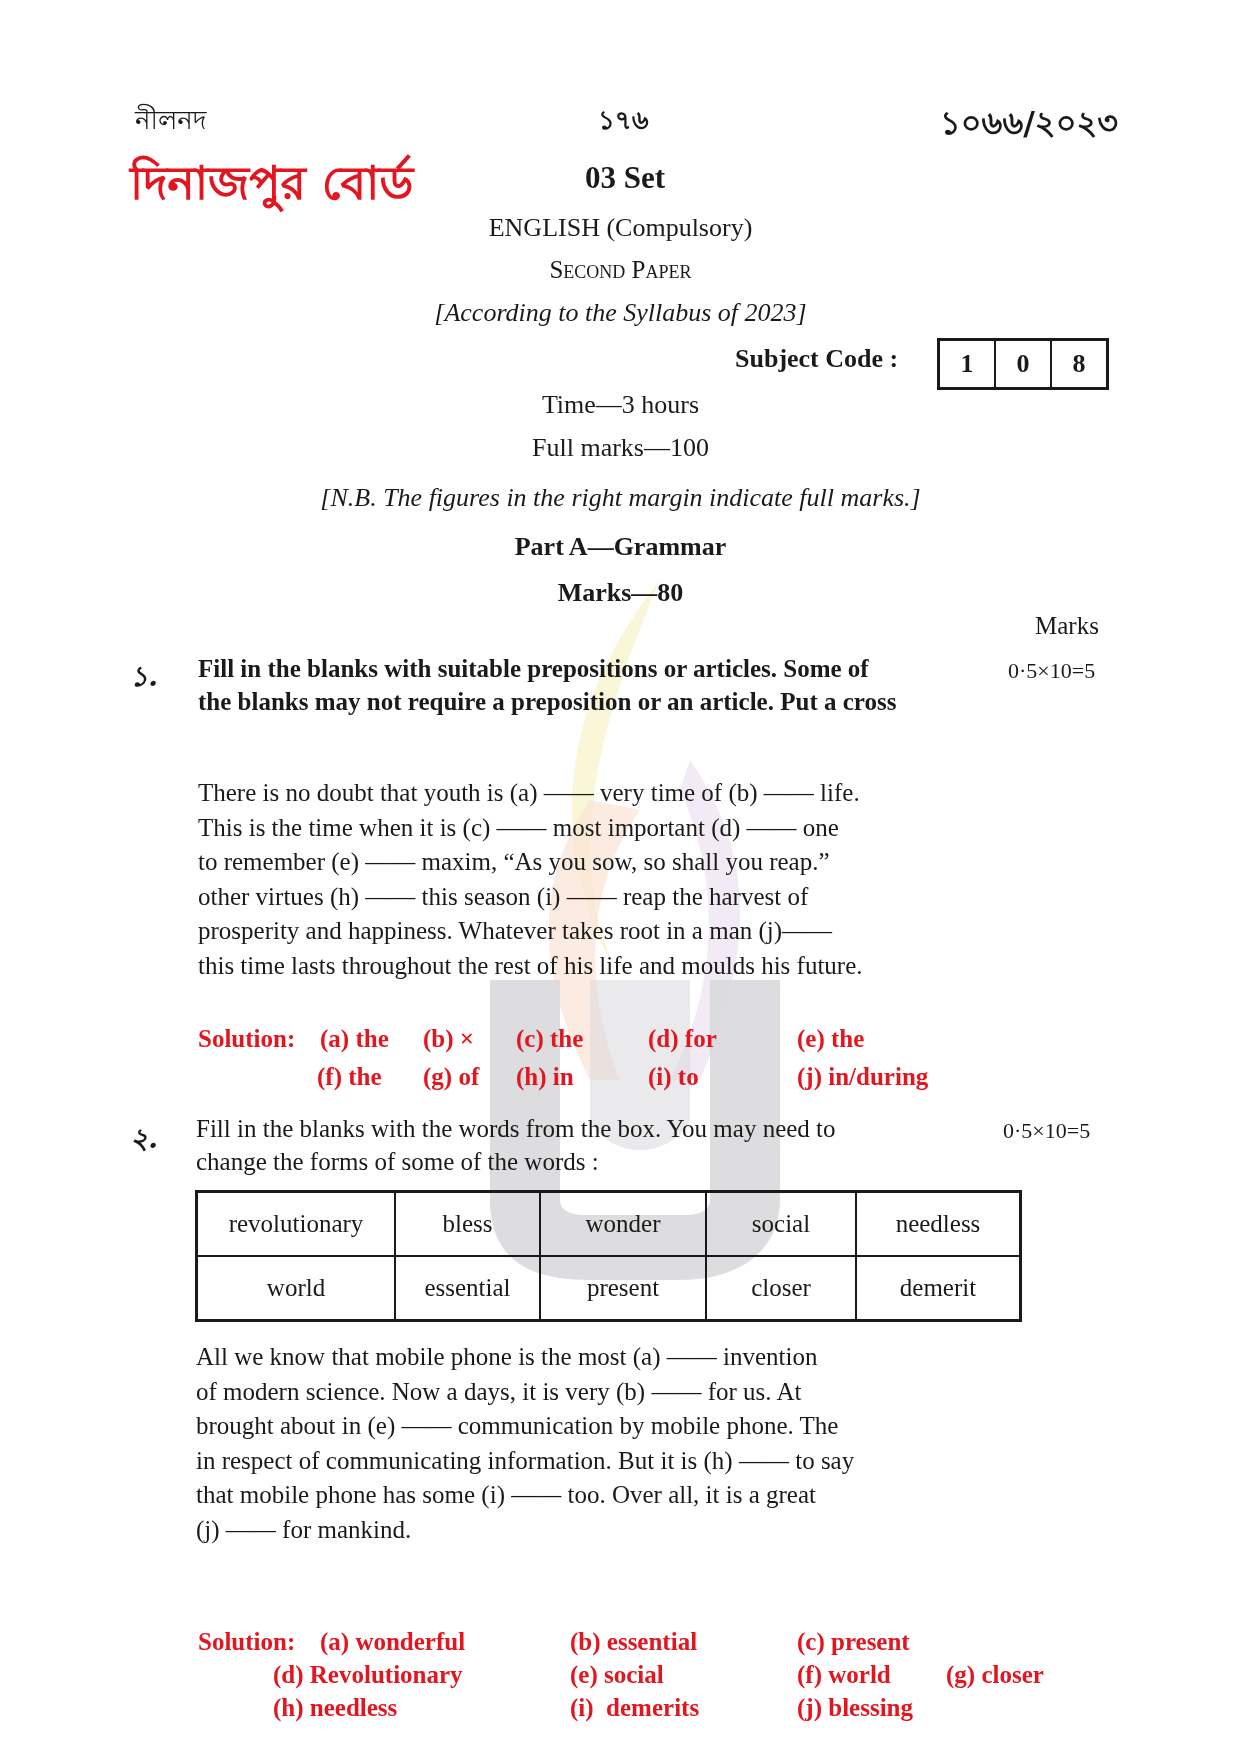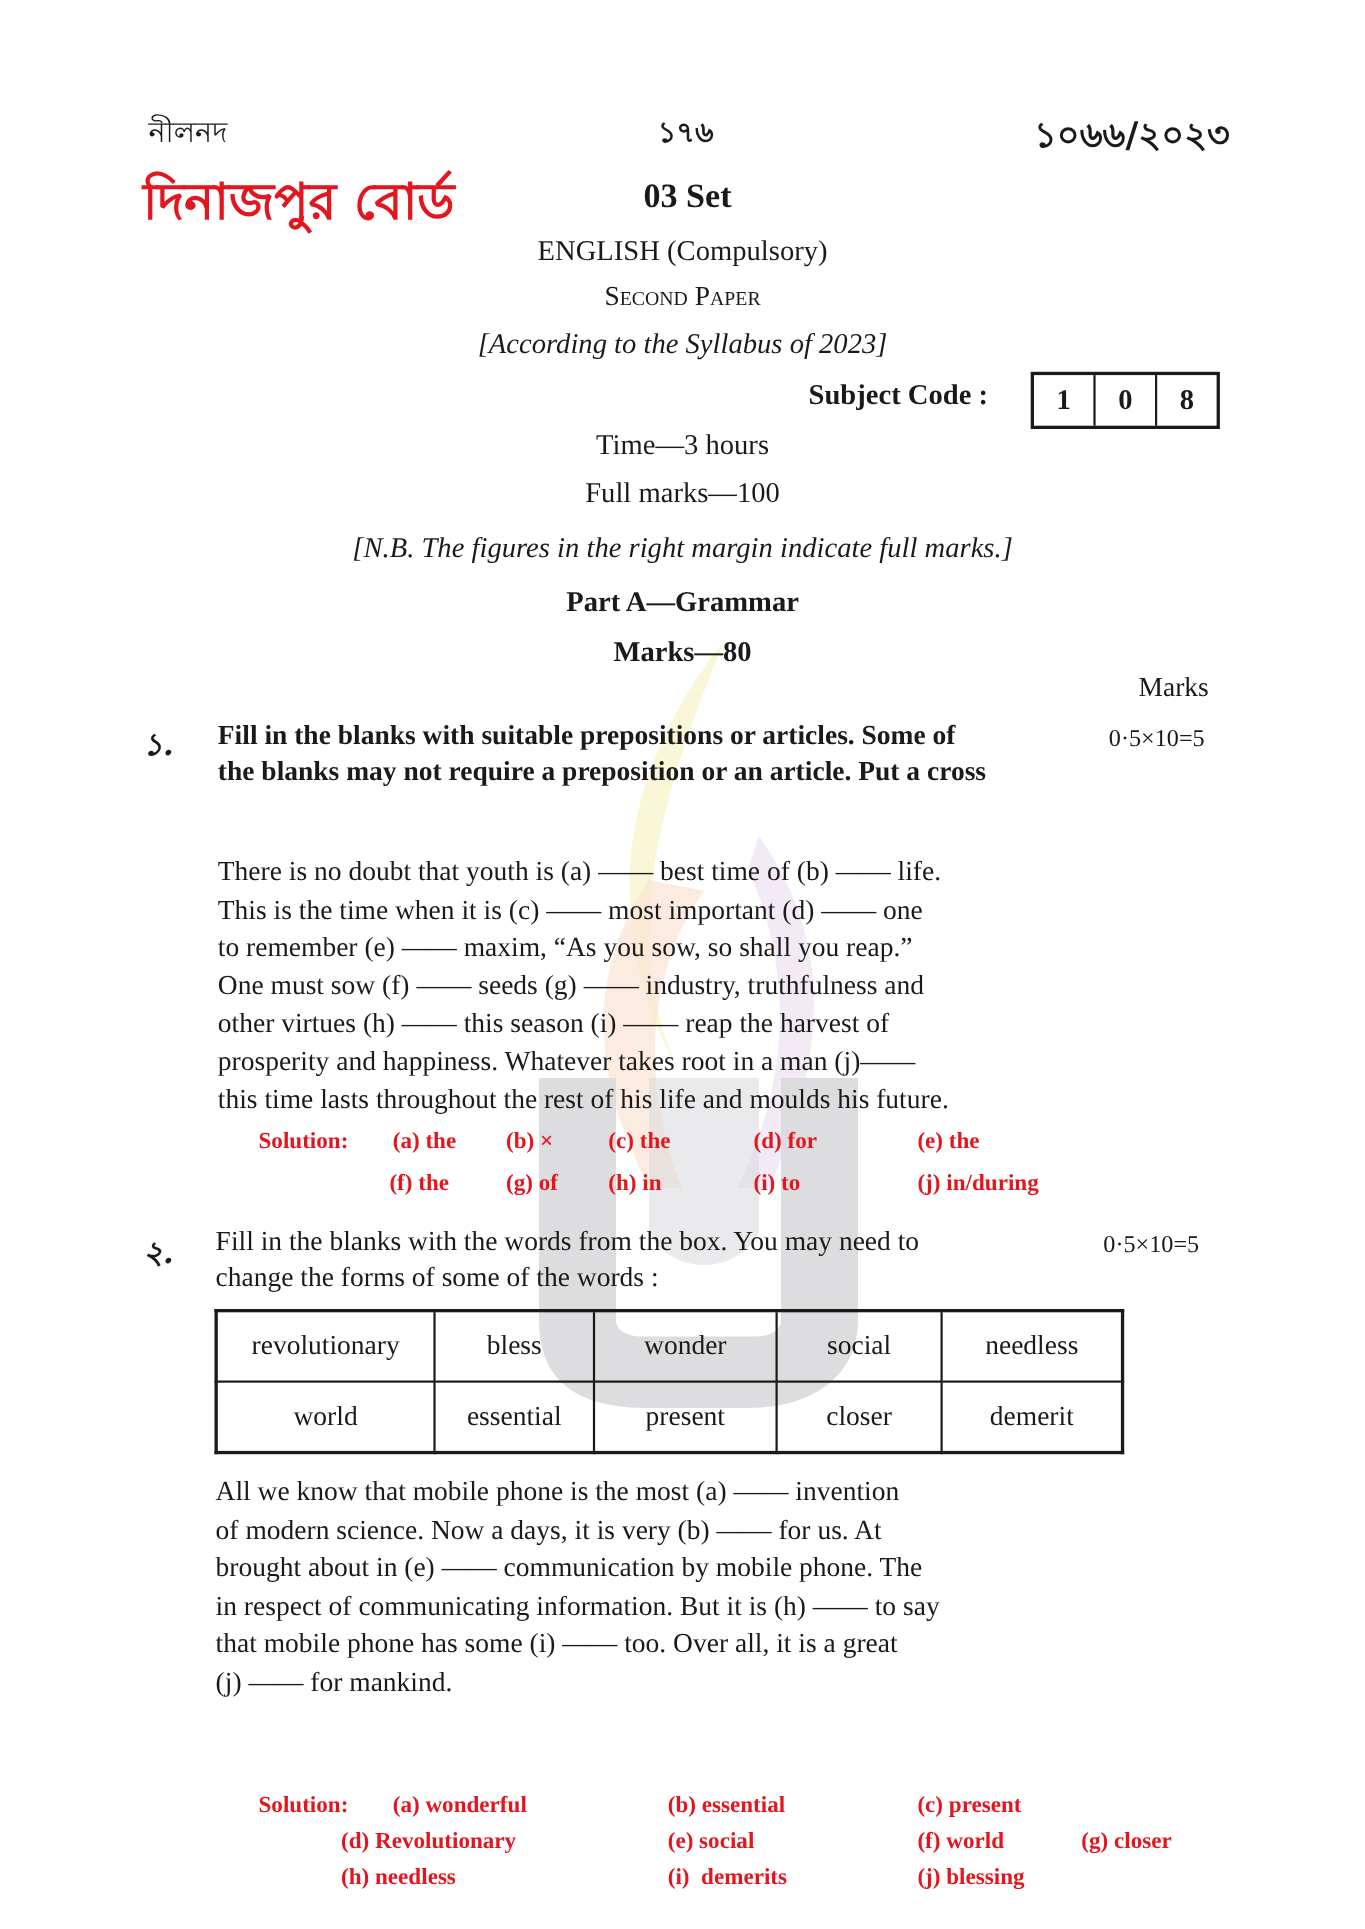--- a/index.html
+++ b/index.html
@@ -31,21 +31,21 @@
     .fullmarks { top: 433px; font-size: 26px; }
     .nb { top: 483px; font-size: 26px; font-style: italic; }
     .part { top: 532px; font-size: 26px; font-weight: bold; }
     .marks60 { top: 578px; font-size: 26px; font-weight: bold; }
     .marks-col { left: 1035px; top: 612px; font-size: 25px; }
 
     .qnum { font-size: 28px; font-weight: bold; font-style: italic; font-family: "DejaVu Serif", serif; }
     .qtext { font-size: 25px; line-height: 33px; font-weight: bold; }
     .qmark { font-size: 22px; }
     .para { font-size: 25px; line-height: 34.5px; text-align: justify; }
-    .sol { color: #e3161f; font-weight: bold; font-size: 21px; position: absolute; margin-left: 37px; }
+    .sol { color: #e3161f; font-weight: bold; font-size: 25px; position: absolute; }
 
     table.words { position: absolute; left: 195px; top: 1190px; border-collapse: collapse; border: 3px solid #1a1a1a; }
     table.words td { border: 2px solid #1a1a1a; height: 62px; text-align: center; font-size: 25px; padding: 0; }
   </style>
 </head>
 <body>
 
 <svg class="wm" viewBox="0 0 330 720">
   <path d="M190 20 C 110 120, 60 260, 150 420 C 90 300, 130 160, 190 20 Z" fill="#f6f3c6" opacity="0.7"></path>
   <path d="M120 240 C 60 330, 70 420, 120 520 L 150 520 C 110 420, 120 320, 170 250 Z" fill="#fbe3d3" opacity="0.7"></path>
@@ -79,24 +79,23 @@
 <div class="abs marks-col">Marks</div>
 
 <div class="abs qnum" style="left:130px; top:655px;">১.</div>
 <div class="abs qtext" style="left:198px; top:652px; width:800px;">
   <div>Fill in the blanks with suitable prepositions or articles. Some of</div>
   <div>the blanks may not require a preposition or an article. Put a cross</div>
 </div>
 <div class="abs qmark" style="left:1008px; top:658px;">0·5×10=5</div>
 
 <div class="abs para" style="left:198px; top:776px; width:800px;">
-  <div>There is no doubt that youth is (a) —— best time of (b) —— life.</div>
+  <div>There is no doubt that youth is (a) —— very time of (b) —— life.</div>
   <div>This is the time when it is (c) —— most important (d) —— one</div>
   <div>to remember (e) —— maxim, “As you sow, so shall you reap.”</div>
-  <div>One must sow (f) —— seeds (g) —— industry, truthfulness and</div>
   <div>other virtues (h) —— this season (i) —— reap the harvest of</div>
   <div>prosperity and happiness. Whatever takes root in a man (j)——</div>
   <div>this time lasts throughout the rest of his life and moulds his future.</div>
 </div>
 
 <div>
   <span class="sol" style="left:198px; top:1025px;">Solution:</span>
   <span class="sol" style="left:320px; top:1025px;"><span>(a)</span> <span>the</span></span>
   <span class="sol" style="left:423px; top:1025px;"><span>(b)</span> <span>×</span></span>
   <span class="sol" style="left:516px; top:1025px;"><span>(c)</span> <span>the</span></span>

